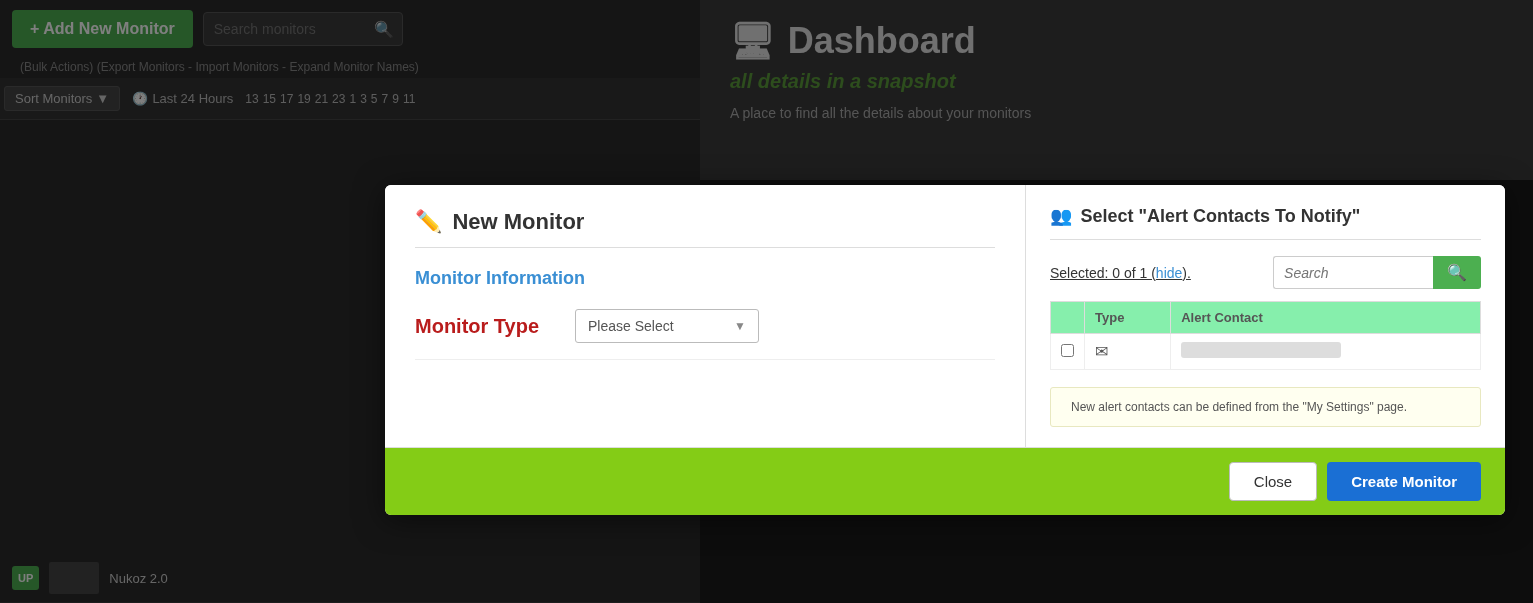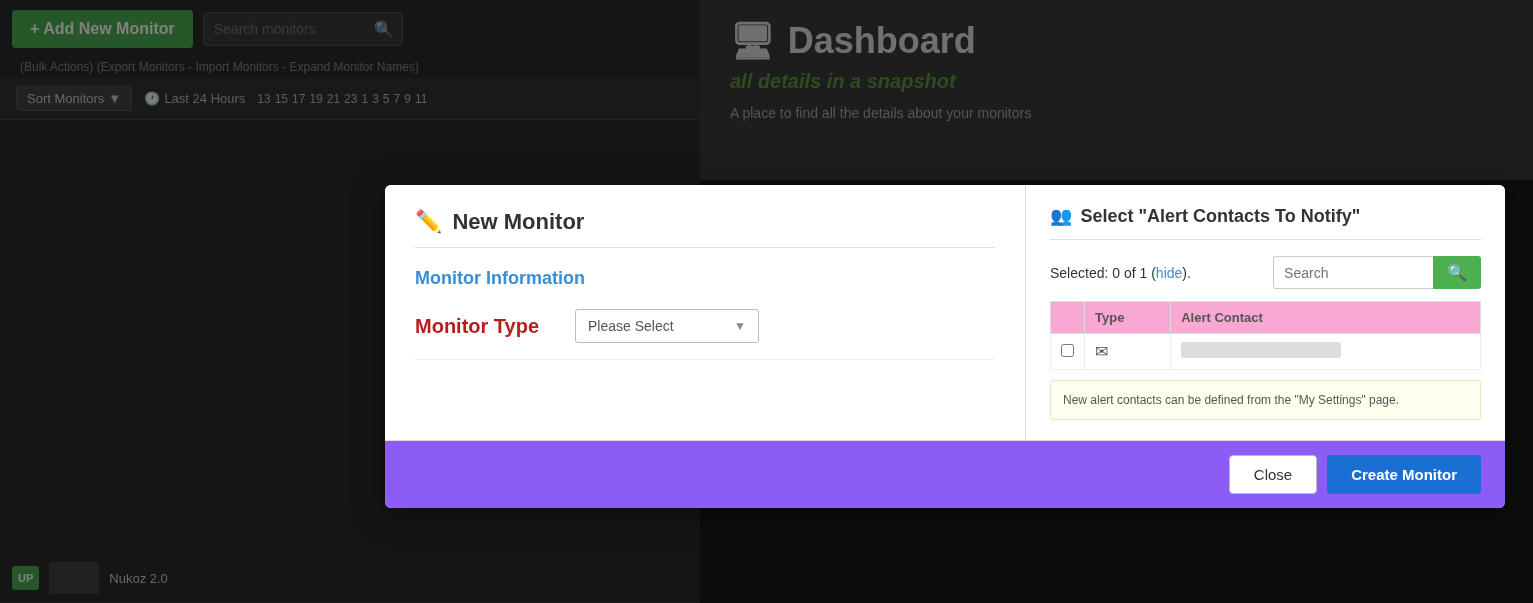--- a/index.html
+++ b/index.html
@@ -66,21 +66,21 @@
       padding: 2px 12px 4px;
       font-size: 12px;
       color: #888;
       margin-left: 8px;
     }
 
     .sort-bar {
       display: flex;
       align-items: center;
       background: #333;
-      padding: 6px 16px;
+      padding: 6px 4px;
       gap: 12px;
       height: 42px;
       border-bottom: 1px solid #444;
     }
 
     .sort-btn {
       background: #444;
       color: #ccc;
       border: 1px solid #555;
       border-radius: 3px;
@@ -255,20 +255,21 @@
     .selected-info {
       display: flex;
       align-items: center;
       justify-content: space-between;
       margin-bottom: 12px;
     }
 
     .selected-text {
       font-size: 14px;
       color: #333;
+      text-decoration: underline;
     }
 
     .hide-link {
       color: #3a8fd4;
       cursor: pointer;
       text-decoration: none;
     }
 
     .search-row {
       display: flex;
@@ -276,40 +277,41 @@
     }
 
     .search-input {
       border: 1px solid #ccc;
       border-right: none;
       border-radius: 3px 0 0 3px;
       padding: 7px 10px;
       font-size: 14px;
       color: #999;
       width: 160px;
+      font-style: italic;
     }
 
     .search-btn-green {
       background: #4caf50;
       border: none;
       border-radius: 0 3px 3px 0;
       padding: 7px 14px;
       color: white;
       cursor: pointer;
       font-size: 16px;
     }
 
     .contacts-table {
       width: 100%;
       border-collapse: collapse;
       margin-top: 10px;
     }
 
     .contacts-table th {
-      background: #f9a8d4;
+      background: #86efac;
       padding: 8px 10px;
       font-size: 13px;
       font-weight: bold;
       color: #555;
       text-align: left;
       border: 1px solid #ddd;
     }
 
     .contacts-table td {
       padding: 8px 10px;
@@ -332,30 +334,30 @@
       border-radius: 3px;
       display: inline-block;
       width: 160px;
       height: 16px;
     }
 
     .notice-box {
       background: #fffff0;
       border: 1px solid #e8e8c0;
       border-radius: 3px;
-      padding: 10px 12px;
-      margin-top: 10px;
+      padding: 10px 20px;
+      margin-top: 17px;
       font-size: 12px;
       color: #555;
       line-height: 1.5;
     }
 
     
     .modal-footer {
-      background: #8b5cf6;
+      background: #84cc16;
       border-top: 1px solid #ddd;
       padding: 14px 24px;
       display: flex;
       justify-content: flex-end;
       gap: 10px;
       border-radius: 0 0 6px 6px;
     }
 
     .close-btn {
       background: white;

